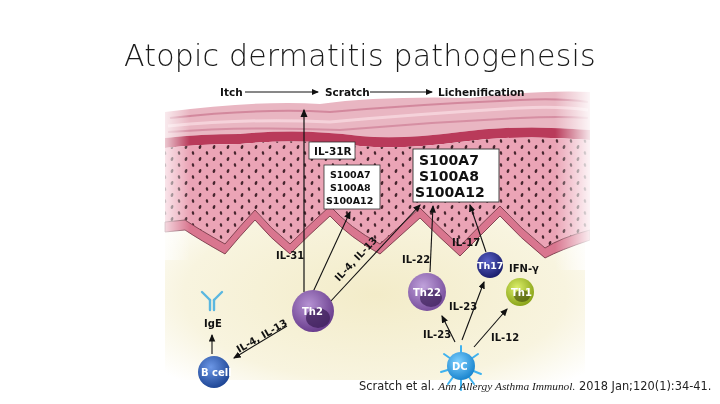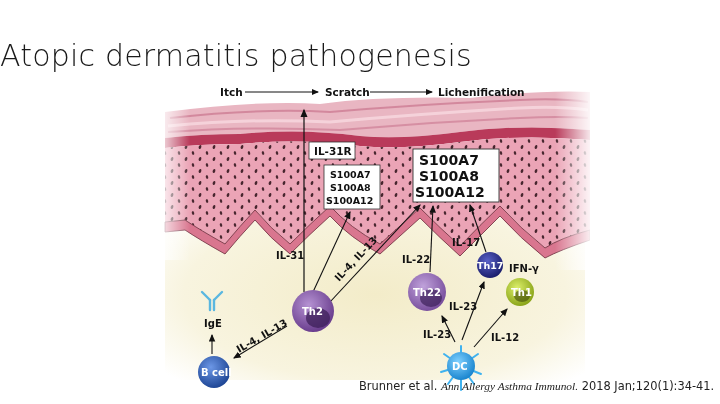--- a/index.html
+++ b/index.html
@@ -1,17 +1,17 @@
 <!DOCTYPE html>
 <html><head>
 <meta charset="utf-8">
 <style>
   html, body { margin:0; padding:0; background:#ffffff; }
   .slide { position:relative; width:720px; height:404px; overflow:hidden; background:#ffffff; font-family:"Liberation Sans", sans-serif; }
-  .title { position:absolute; left:0; width:720px; top:38px; text-align:left; font-family:"DejaVu Sans", sans-serif; font-weight:300; font-size:30px; color:#1a1a1a; letter-spacing:0.2px; }
+  .title { position:absolute; left:0; width:720px; top:38px; text-align:center; font-family:"DejaVu Sans", sans-serif; font-weight:300; font-size:30px; color:#1a1a1a; letter-spacing:0.2px; }
   svg.fig { position:absolute; left:0; top:0; }
   .lbl { font-family:"DejaVu Sans", sans-serif; font-weight:bold; }
   .citation { position:absolute; left:359px; top:379px; font-family:"DejaVu Sans", sans-serif; font-size:11.4px; color:#222; white-space:nowrap; }
   .citation i { font-style:italic;font-family:Liberation Serif, serif; }
 </style>
 </head>
 <body>
 
 <div class="slide">
   <div class="title">Atopic dermatitis pathogenesis</div>
@@ -172,17 +172,17 @@
         <line x1="461" y1="366" x2="448" y2="384"></line>
         <line x1="461" y1="366" x2="474" y2="384"></line>
         <line x1="461" y1="366" x2="461" y2="390"></line>
       </g>
       <circle cx="461" cy="366" r="14" fill="url(#gDC)"></circle>
       <text x="452" y="370" font-size="10" class="lbl" fill="#fff">DC</text>
     </g>
   </svg>
 
   <div class="citation">
-    <span>Brunner et al.</span>
+    <span>Scratch et al.</span>
     <i>Ann Allergy Asthma Immunol.</i>
     <span>2018 Jan;120(1):34-41.</span>
   </div>
 </div>
 
 </body></html>

